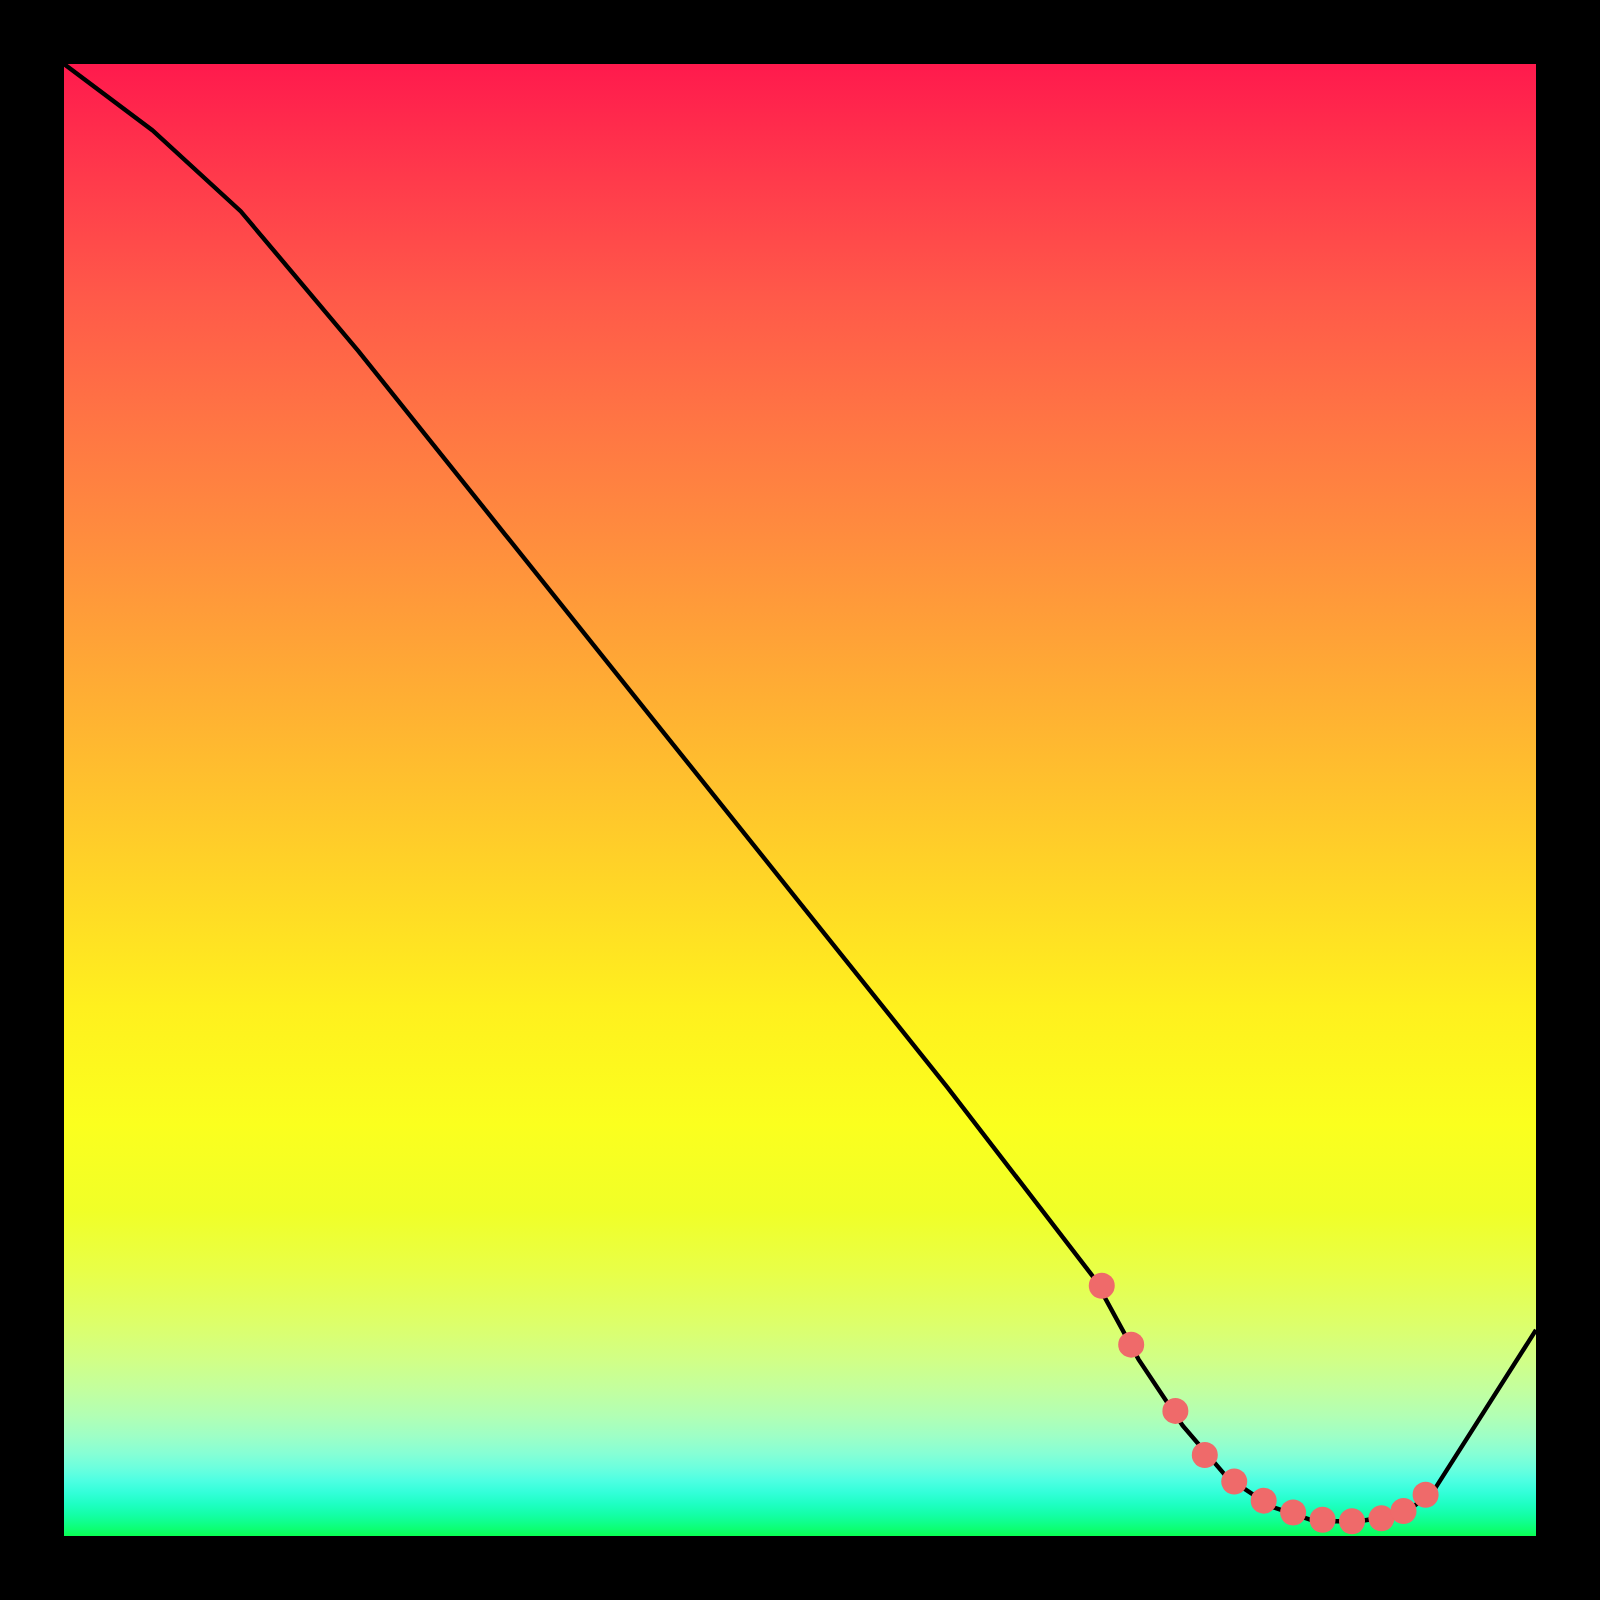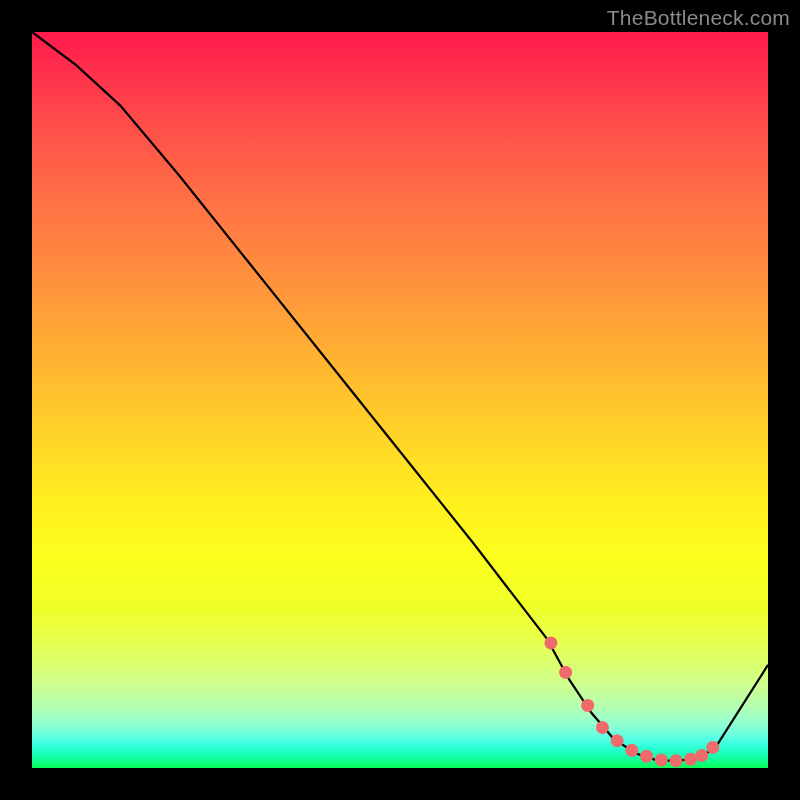--- a/index.html
+++ b/index.html
@@ -68,21 +68,20 @@
     font-size: 21px;
     font-weight: 500;
     letter-spacing: 0.2px;
     user-select: none;
   }
 </style>
 </head>
 <body>
 
 <div class="chart-wrap">
-  <div class="watermark">TheBottleneck.com</div>
   <div class="plot-area">
     <svg class="curve" viewBox="0 0 736 736" preserveAspectRatio="none">
       <path id="curve-path" fill="none" stroke-width="2.2" d="M0.00 0.00 L44.16 33.12 L88.32 73.60 L147.20 143.52 L220.80 235.52 L294.40 327.52 L368.00 419.52 L441.60 511.52 L515.20 607.20 L537.28 647.68 L559.36 680.80 L581.44 706.56 L603.52 721.28 L625.60 728.64 L647.68 728.64 L669.76 724.96 L684.48 713.92 L736.00 632.96" stroke="#000000"></path>
       <g id="marker-group">
           <circle cx="518.88" cy="610.88" r="6.5" fill="#ef6a6a" stroke="#d84e4e" stroke-width="0"></circle>
           <circle cx="533.60" cy="640.32" r="6.5" fill="#ef6a6a" stroke="#d84e4e" stroke-width="0"></circle>
           <circle cx="555.68" cy="673.44" r="6.5" fill="#ef6a6a" stroke="#d84e4e" stroke-width="0"></circle>
           <circle cx="570.40" cy="695.52" r="6.5" fill="#ef6a6a" stroke="#d84e4e" stroke-width="0"></circle>
           <circle cx="585.12" cy="708.77" r="6.5" fill="#ef6a6a" stroke="#d84e4e" stroke-width="0"></circle>
           <circle cx="599.84" cy="718.34" r="6.5" fill="#ef6a6a" stroke="#d84e4e" stroke-width="0"></circle>

